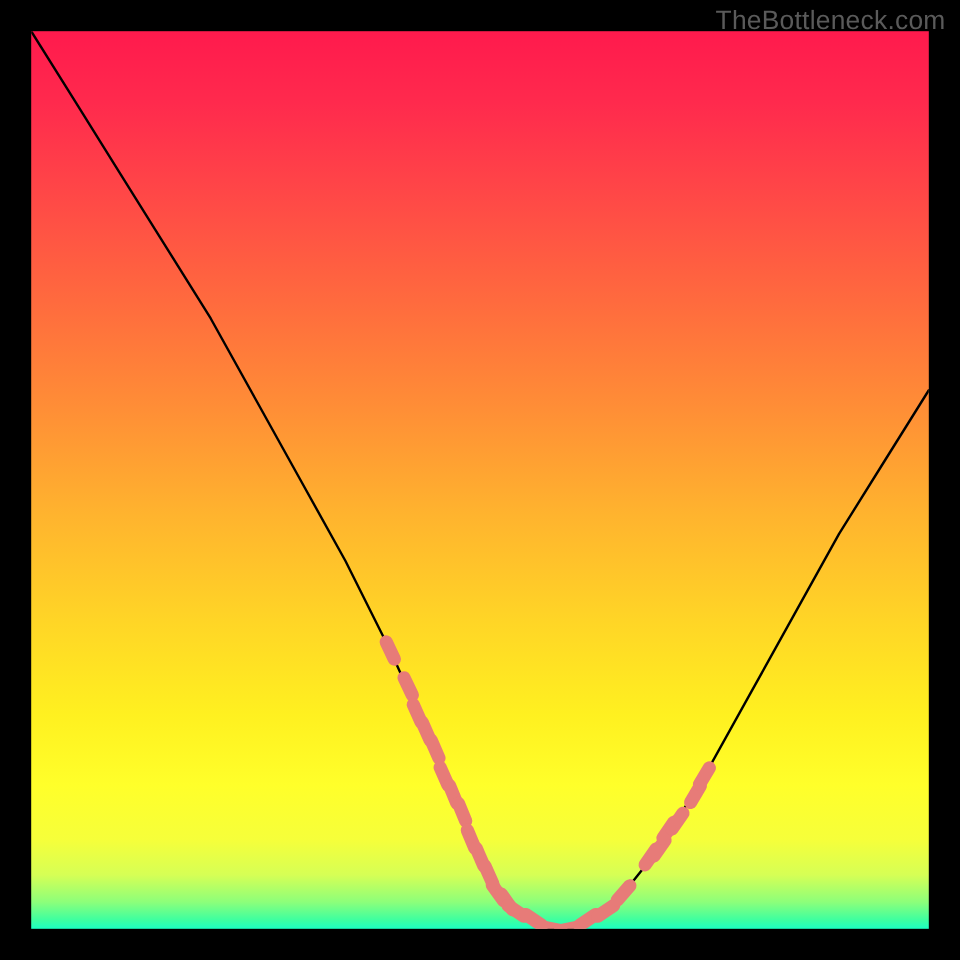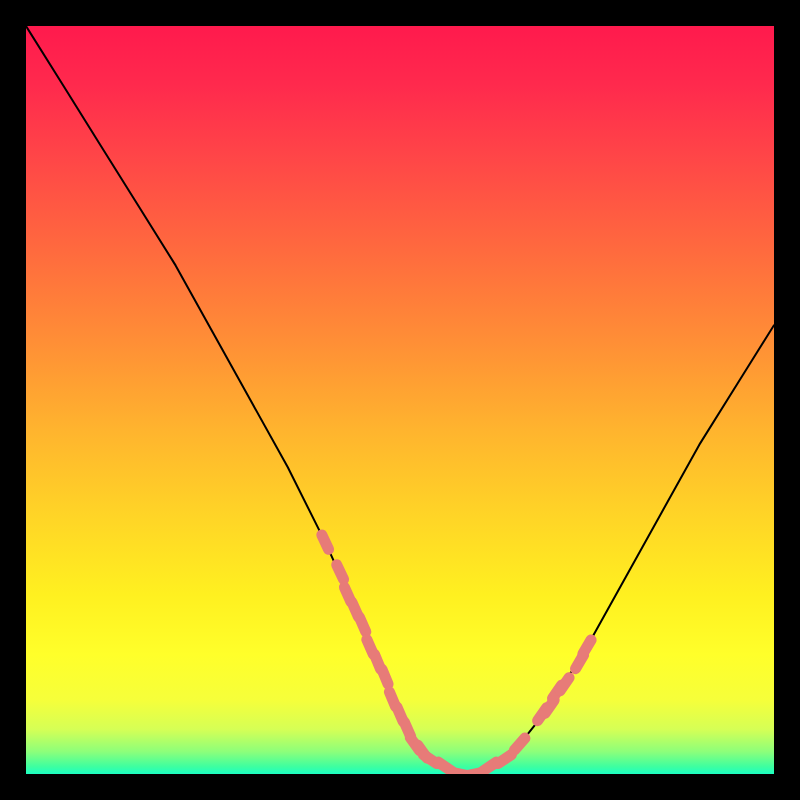--- a/index.html
+++ b/index.html
@@ -94,13 +94,14 @@
           <line x1="511.6" y1="694.7" x2="520.7" y2="681.6" stroke="#e77b78" stroke-width="11" stroke-linecap="round"></line>
           <line x1="519.0" y1="687.3" x2="528.2" y2="674.1" stroke="#e77b78" stroke-width="11" stroke-linecap="round"></line>
           <line x1="526.5" y1="672.3" x2="535.6" y2="659.1" stroke="#e77b78" stroke-width="11" stroke-linecap="round"></line>
           <line x1="534.0" y1="664.8" x2="543.1" y2="651.7" stroke="#e77b78" stroke-width="11" stroke-linecap="round"></line>
           <line x1="549.5" y1="642.7" x2="557.6" y2="628.9" stroke="#e77b78" stroke-width="11" stroke-linecap="round"></line>
           <line x1="556.9" y1="627.7" x2="565.1" y2="613.9" stroke="#e77b78" stroke-width="11" stroke-linecap="round"></line>
         </g>
     </svg>
   </div>
 
+  <div class="watermark">TheBottleneck.com</div>
 </div>
 
 </body></html>

